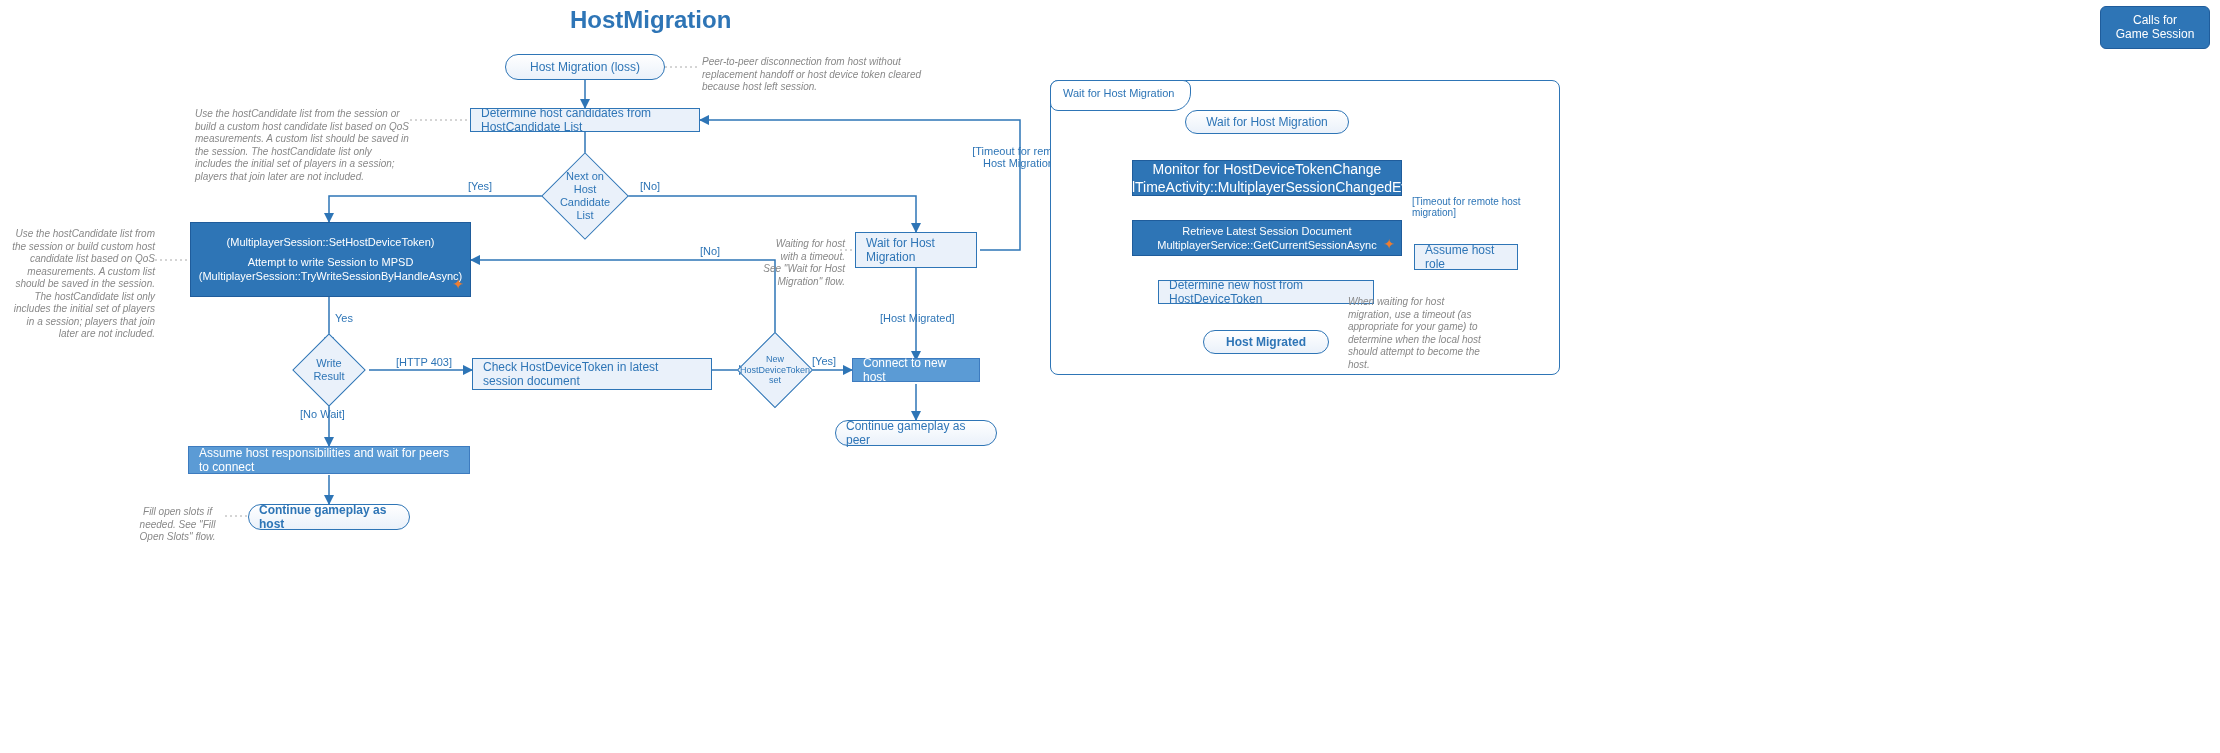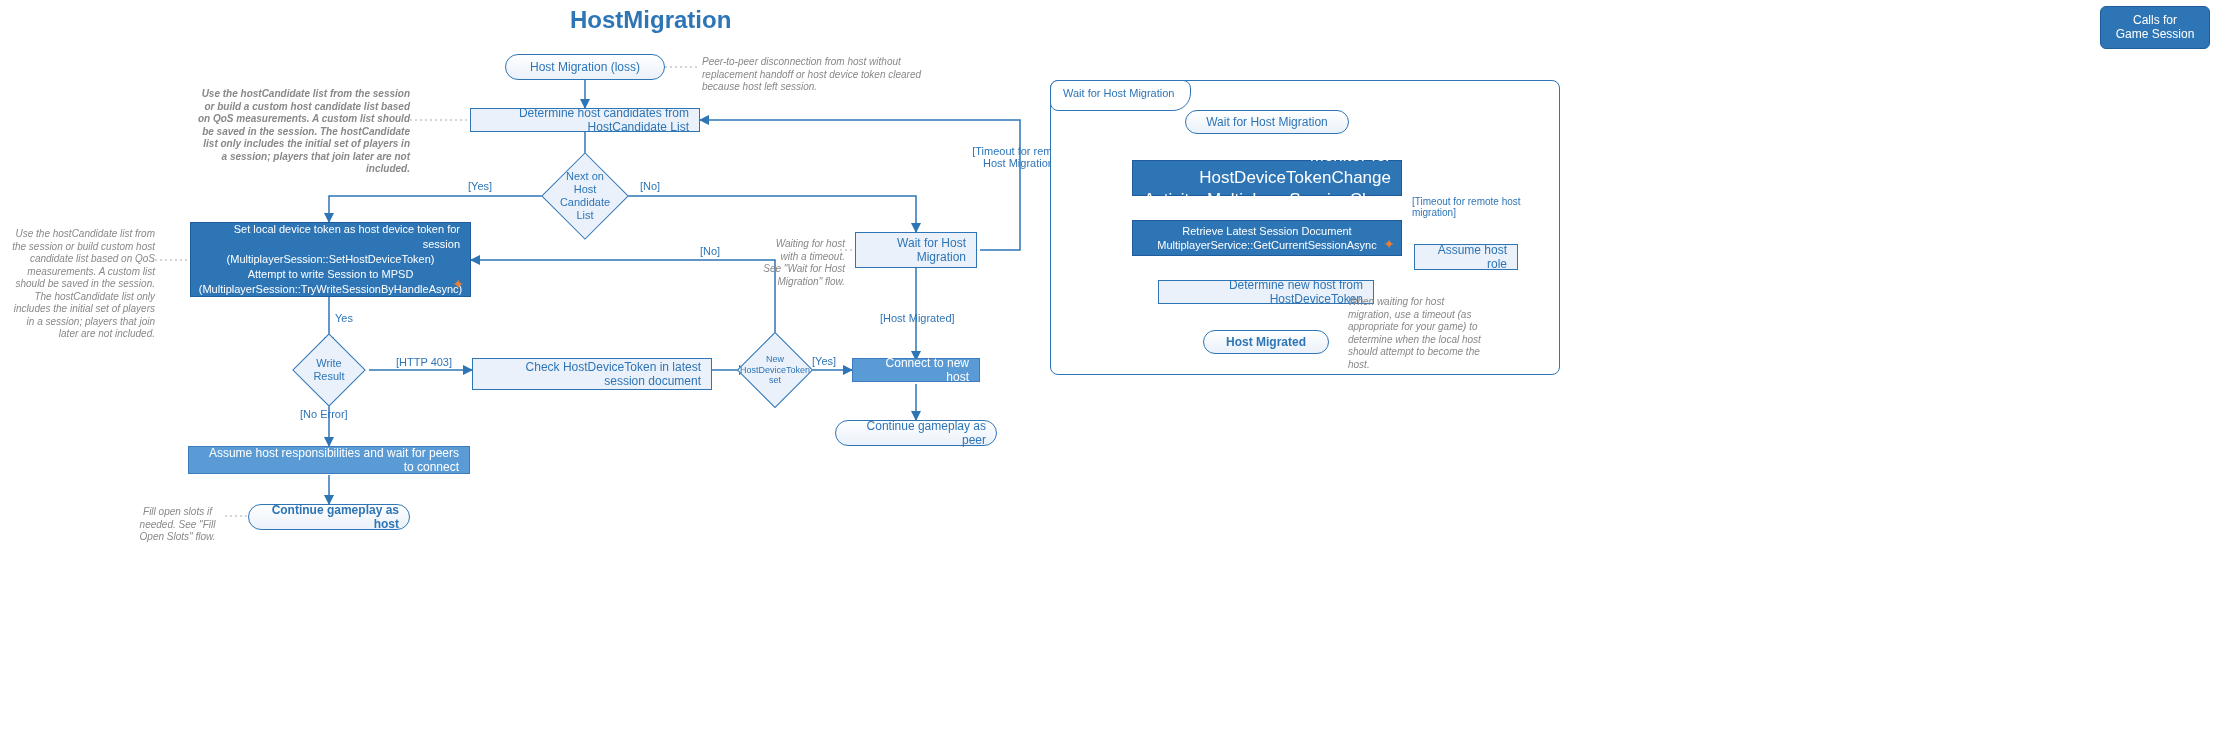--- a/index.html
+++ b/index.html
@@ -27,21 +27,21 @@
     border: 1px solid #1f5c9b;
     border-radius: 6px;
     padding: 6px 14px;
     font-size: 12px;
     text-align: center;
     line-height: 1.2;
     width: 110px;
   }
   .node {
     position: absolute;
-    text-align: right;
+    text-align: left;
     font-size: 12px;
     color: #2e75b6;
     display: flex;
     align-items: center;
     justify-content: center;
     padding: 0 10px;
   }
   .ellipse {
     border: 1px solid #2e75b6;
     border-radius: 999px;
@@ -187,21 +187,20 @@
 <div class="node ellipse" style="left:505px; top:54px; width:160px; height:26px;">Host Migration (loss)</div>
 
 <div class="node rect" style="left:470px; top:108px; width:230px; height:24px;">Determine host candidates from HostCandidate List</div>
 
 <div class="diamond" style="left:554px; top:165px; width:62px; height:62px;">
   <div class="shape"></div>
   <div class="label">Next on Host Candidate List</div>
 </div>
 
 <div class="node dark" style="left:190px; top:222px; width:281px; height:75px; flex-direction:column; font-size:11px; line-height:1.35;">
-  <div>Set local device token as host device token for session</div>
   <div>(MultiplayerSession::SetHostDeviceToken)</div>
   <div style="height:5px"></div>
   <div>Attempt to write Session to MPSD</div>
   <div>(MultiplayerSession::TryWriteSessionByHandleAsync)</div>
   <div class="star" style="right:6px; bottom:2px;">✦</div>
 </div>
 
 <div class="diamond" style="left:303px; top:344px; width:52px; height:52px;">
   <div class="shape"></div>
   <div class="label">Write Result</div>
@@ -221,39 +220,39 @@
 <div class="node ellipse" style="left:835px; top:420px; width:162px; height:26px;">Continue gameplay as peer</div>
 
 <div class="node darkmed" style="left:188px; top:446px; width:282px; height:28px;">Assume host responsibilities and wait for peers to connect</div>
 
 <div class="node ellipse" style="left:248px; top:504px; width:162px; height:26px; font-weight:600;">Continue gameplay as host</div>
 
 <div class="edge-label" style="left:468px; top:180px;">[Yes]</div>
 <div class="edge-label" style="left:640px; top:180px;">[No]</div>
 <div class="edge-label" style="left:335px; top:312px;">Yes</div>
 <div class="edge-label" style="left:396px; top:356px;">[HTTP 403]</div>
-<div class="edge-label" style="left:300px; top:408px;">[No Error]</div>
+<div class="edge-label" style="left:300px; top:408px;">[No Wait]</div>
 <div class="edge-label" style="left:700px; top:245px;">[No]</div>
 <div class="edge-label" style="left:812px; top:355px;">[Yes]</div>
 <div class="edge-label" style="left:880px; top:312px;">[Host Migrated]</div>
 <div class="edge-label" style="left:960px; top:145px; width:120px; text-align:center;">[Timeout for remote Host Migration]</div>
 
 <div class="annot" style="left:702px; top:56px; width:220px;">Peer-to-peer disconnection from host without replacement handoff or host device token cleared because host left session.</div>
-<div class="annot" style="left:195px; top:88px; width:215px; text-align:right;font-weight:bold;">Use the hostCandidate list from the session or build a custom host candidate list based on QoS measurements. A custom list should be saved in the session. The hostCandidate list only includes the initial set of players in a session; players that join later are not included.</div>
+<div class="annot" style="left:195px; top:108px; width:215px; ">Use the hostCandidate list from the session or build a custom host candidate list based on QoS measurements. A custom list should be saved in the session. The hostCandidate list only includes the initial set of players in a session; players that join later are not included.</div>
 <div class="annot" style="left:10px; top:228px; width:145px; text-align:right;">Use the hostCandidate list from the session or build custom host candidate list based on QoS measurements. A custom list should be saved in the session. The hostCandidate list only includes the initial set of players in a session; players that join later are not included.</div>
 <div class="annot" style="left:760px; top:238px; width:85px; text-align:right;">Waiting for host with a timeout. See "Wait for Host Migration" flow.</div>
 <div class="annot" style="left:130px; top:506px; width:95px; text-align:center;">Fill open slots if needed. See "Fill Open Slots" flow.</div>
 
 <div class="container" style="left:1050px; top:80px; width:510px; height:295px;">
   <div class="container-tab">Wait for Host Migration</div>
 </div>
 
 <div class="node ellipse" style="left:1185px; top:110px; width:164px; height:24px;">Wait for Host Migration</div>
 
-<div class="node dark" style="left:1132px; top:160px; width:270px; height:36px; flex-direction:column; font-size:17px; line-height:1.3;">
+<div class="node dark" style="left:1132px; top:160px; width:270px; height:36px; flex-direction:column; font-size:14px; line-height:1.3;">
   <div>Monitor for HostDeviceTokenChange</div>
   <div>(RealTimeActivity::MultiplayerSessionChangedEvent)</div>
 </div>
 
 <div class="node dark" style="left:1132px; top:220px; width:270px; height:36px; flex-direction:column; font-size:11px; line-height:1.3;">
   <div>Retrieve Latest Session Document</div>
   <div>MultiplayerService::GetCurrentSessionAsync</div>
   <div class="star" style="right:6px; bottom:2px;">✦</div>
 </div>
 

